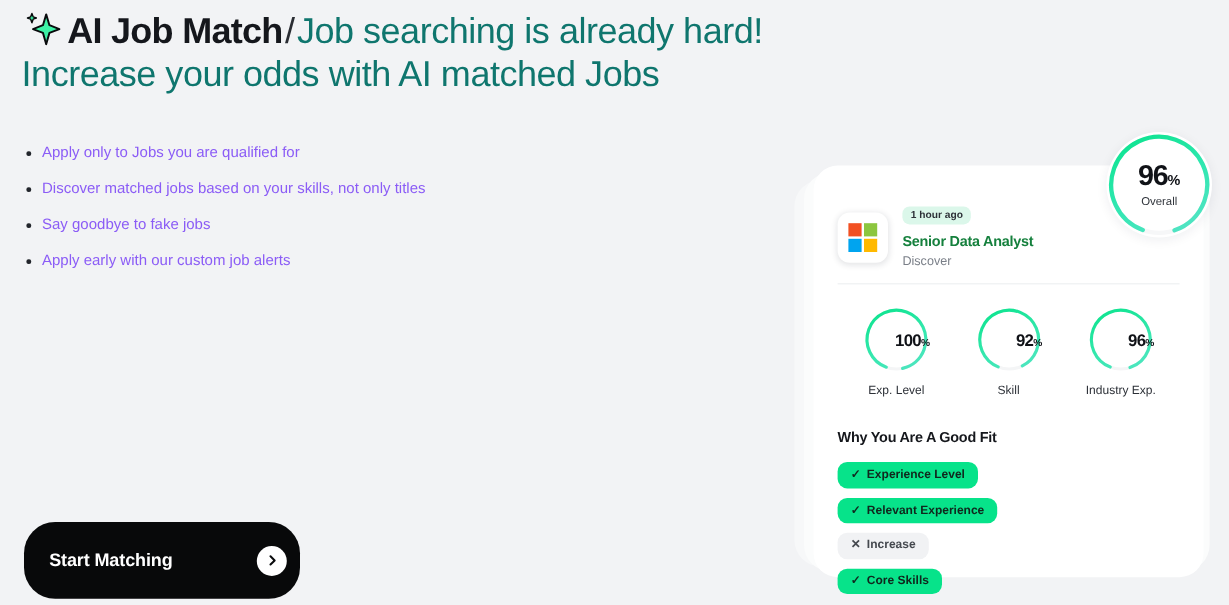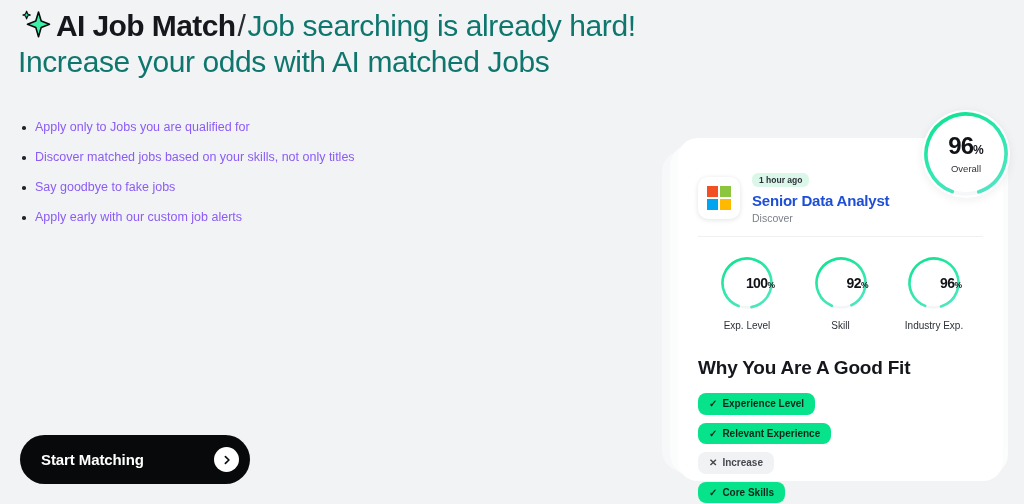--- a/index.html
+++ b/index.html
@@ -76,21 +76,21 @@
     border-radius: 50%;
     background: #22252b;
   }
 
   
   .cta {
     position: absolute;
     left: 20px;
     top: 435px;
     width: 230px;
-    height: 49px;
+    height: 64px;
     background: #08090a;
     border-radius: 26px;
     display: flex;
     align-items: center;
     justify-content: space-between;
     padding: 0 11px 0 21px;
     box-sizing: border-box;
     cursor: pointer;
     border: none;
   }
@@ -179,23 +179,23 @@
     background: #dbf7ea;
     color: #2d3138;
     font-size: 8.5px;
     font-weight: bold;
     padding: 3px 7px;
     border-radius: 6px;
     line-height: 1;
     margin-bottom: 5px;
   }
   .job-title {
-    font-size: 15px;
-    font-weight: bold;
-    color: #1d4ed8;
+    font-size: 12px;
+    font-weight: bold;
+    color: #15803d;
     letter-spacing: -0.2px;
     line-height: 18px;
   }
   .job-company {
     font-size: 10.5px;
     color: #7a7f88;
     line-height: 14px;
     margin-top: 1px;
   }
 
@@ -281,21 +281,21 @@
   .sub-ring-label {
     font-size: 10px;
     color: #2c3037;
     margin-top: 9px;
     white-space: nowrap;
     text-align: center;
   }
 
   
   .fit-heading {
-    font-size: 19px;
+    font-size: 12px;
     font-weight: bold;
     color: #15171c;
     letter-spacing: -0.2px;
     margin-top: 26px;
   }
   .chips {
     margin-top: 14px;
     display: flex;
     flex-direction: column;
     align-items: flex-start;

